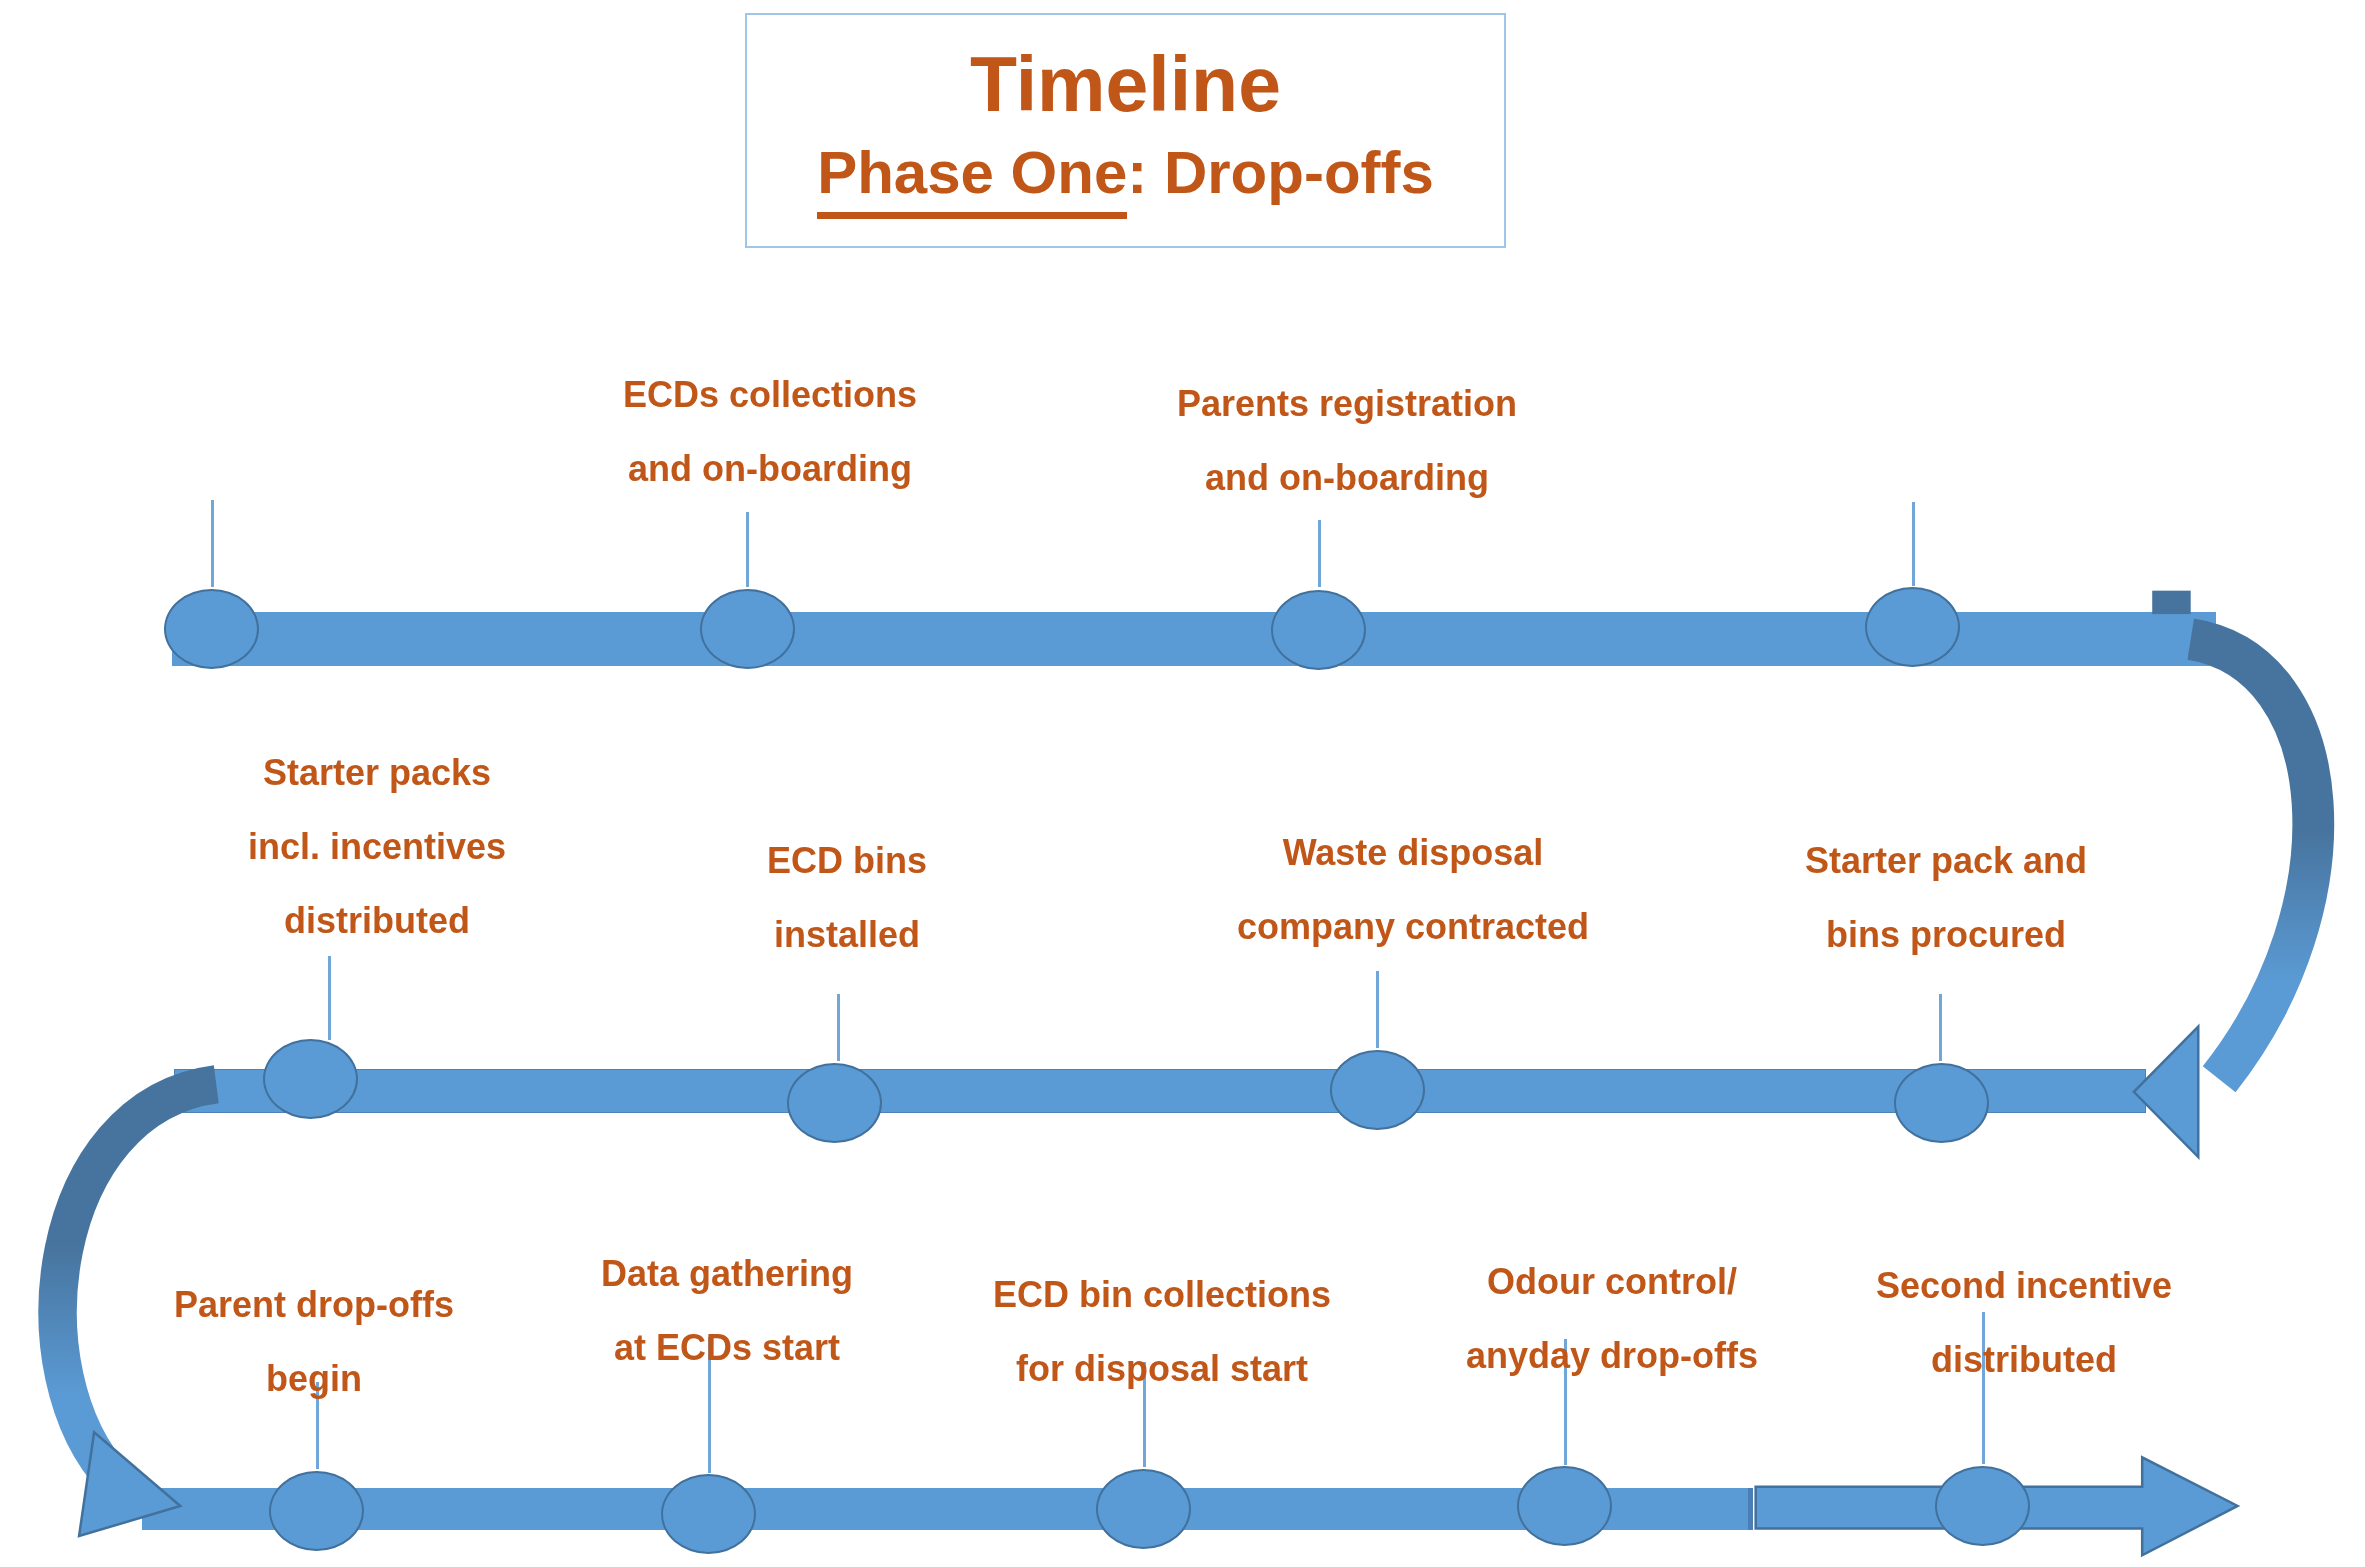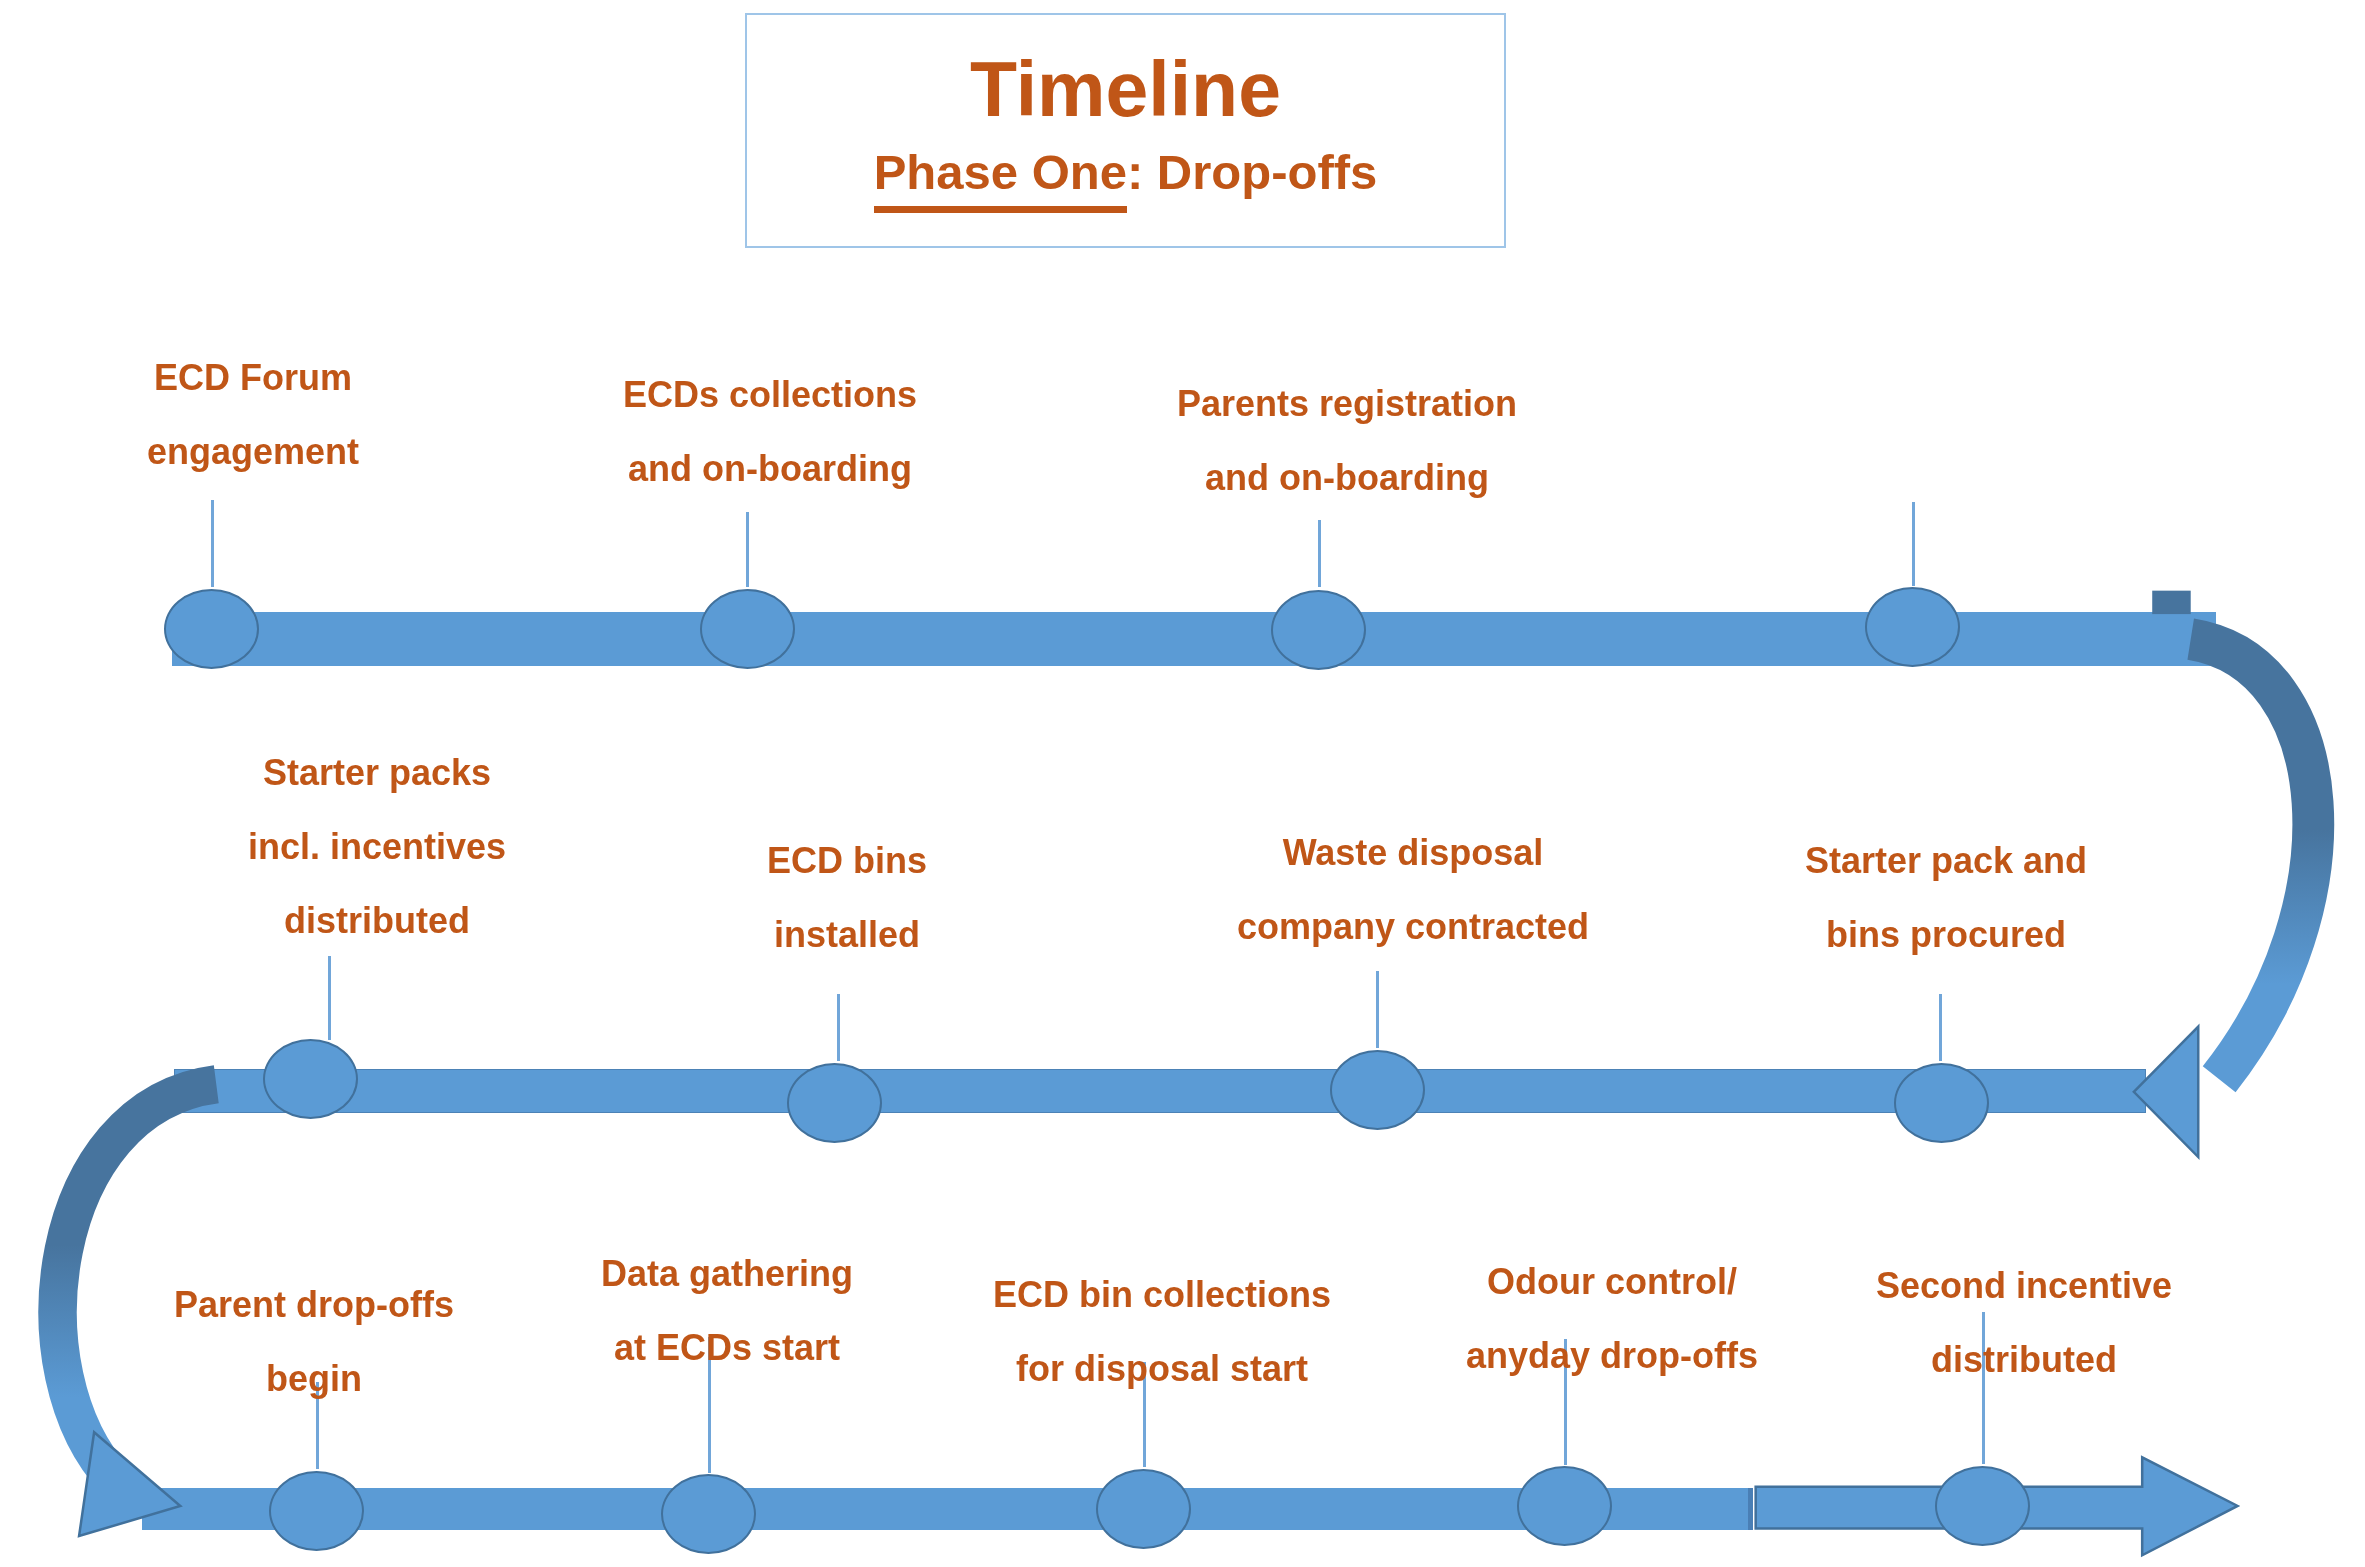--- a/index.html
+++ b/index.html
@@ -20,21 +20,21 @@
   
   .title-box{
     position:absolute;left:745px;top:12.6px;width:757px;height:231px;
     border:2.5px solid #9fc5e8;
     display:flex;flex-direction:column;align-items:center;justify-content:center;
     gap:20px;
     color:var(--orange);
     text-align:center;
   }
   .title-line1{font-size:77px;font-weight:bold;line-height:1;}
-  .title-line2{font-size:49px;font-weight:bold;line-height:1;padding-bottom:11.7px;}
+  .title-line2{font-size:60px;font-weight:bold;line-height:1;padding-bottom:11.7px;}
   .title-line2 .u{border-bottom:7.5px solid var(--orange);padding-bottom:6.7px;}
   
   .bar{position:absolute;background:var(--blue);box-sizing:border-box;}
   .bar.row1{left:172px;top:612px;width:2044px;height:54px;}
   .bar.row2{left:174px;top:1069px;width:1972px;height:44px;border:1.7px solid #4c82b6;}
   .bar.row3{left:142px;top:1488px;width:1611px;height:42px;border-right:5px solid #4a7fb5;}
   
   .ms-dot{
     position:absolute;width:95px;height:80px;border-radius:50%;
     background:var(--blue);border:2.5px solid var(--blue-dark);
@@ -94,22 +94,20 @@
   <div class="ms-line" style="left:211px;top:500px;height:87px"></div>
   <div class="ms-line" style="left:746px;top:512px;height:75px"></div>
   <div class="ms-line" style="left:1318px;top:520px;height:67px"></div>
   <div class="ms-line" style="left:1912px;top:502px;height:84px"></div>
 
   <div class="ms-dot" style="left:164px;top:589px"></div>
   <div class="ms-dot" style="left:700px;top:589px"></div>
   <div class="ms-dot" style="left:1271px;top:590px"></div>
   <div class="ms-dot" style="left:1865px;top:587px"></div>
 
-  <div class="ms-label" style="left:253px;top:341px">ECD Forum
-engagement</div>
   <div class="ms-label" style="left:770px;top:358px">ECDs collections
 and on-boarding</div>
   <div class="ms-label" style="left:1347px;top:367px">Parents registration
 and on-boarding</div>
 
   <div class="ms-line" style="left:328px;top:956px;height:84px"></div>
   <div class="ms-line" style="left:837px;top:994px;height:67px"></div>
   <div class="ms-line" style="left:1376px;top:971px;height:77px"></div>
   <div class="ms-line" style="left:1939px;top:994px;height:67px"></div>
 

